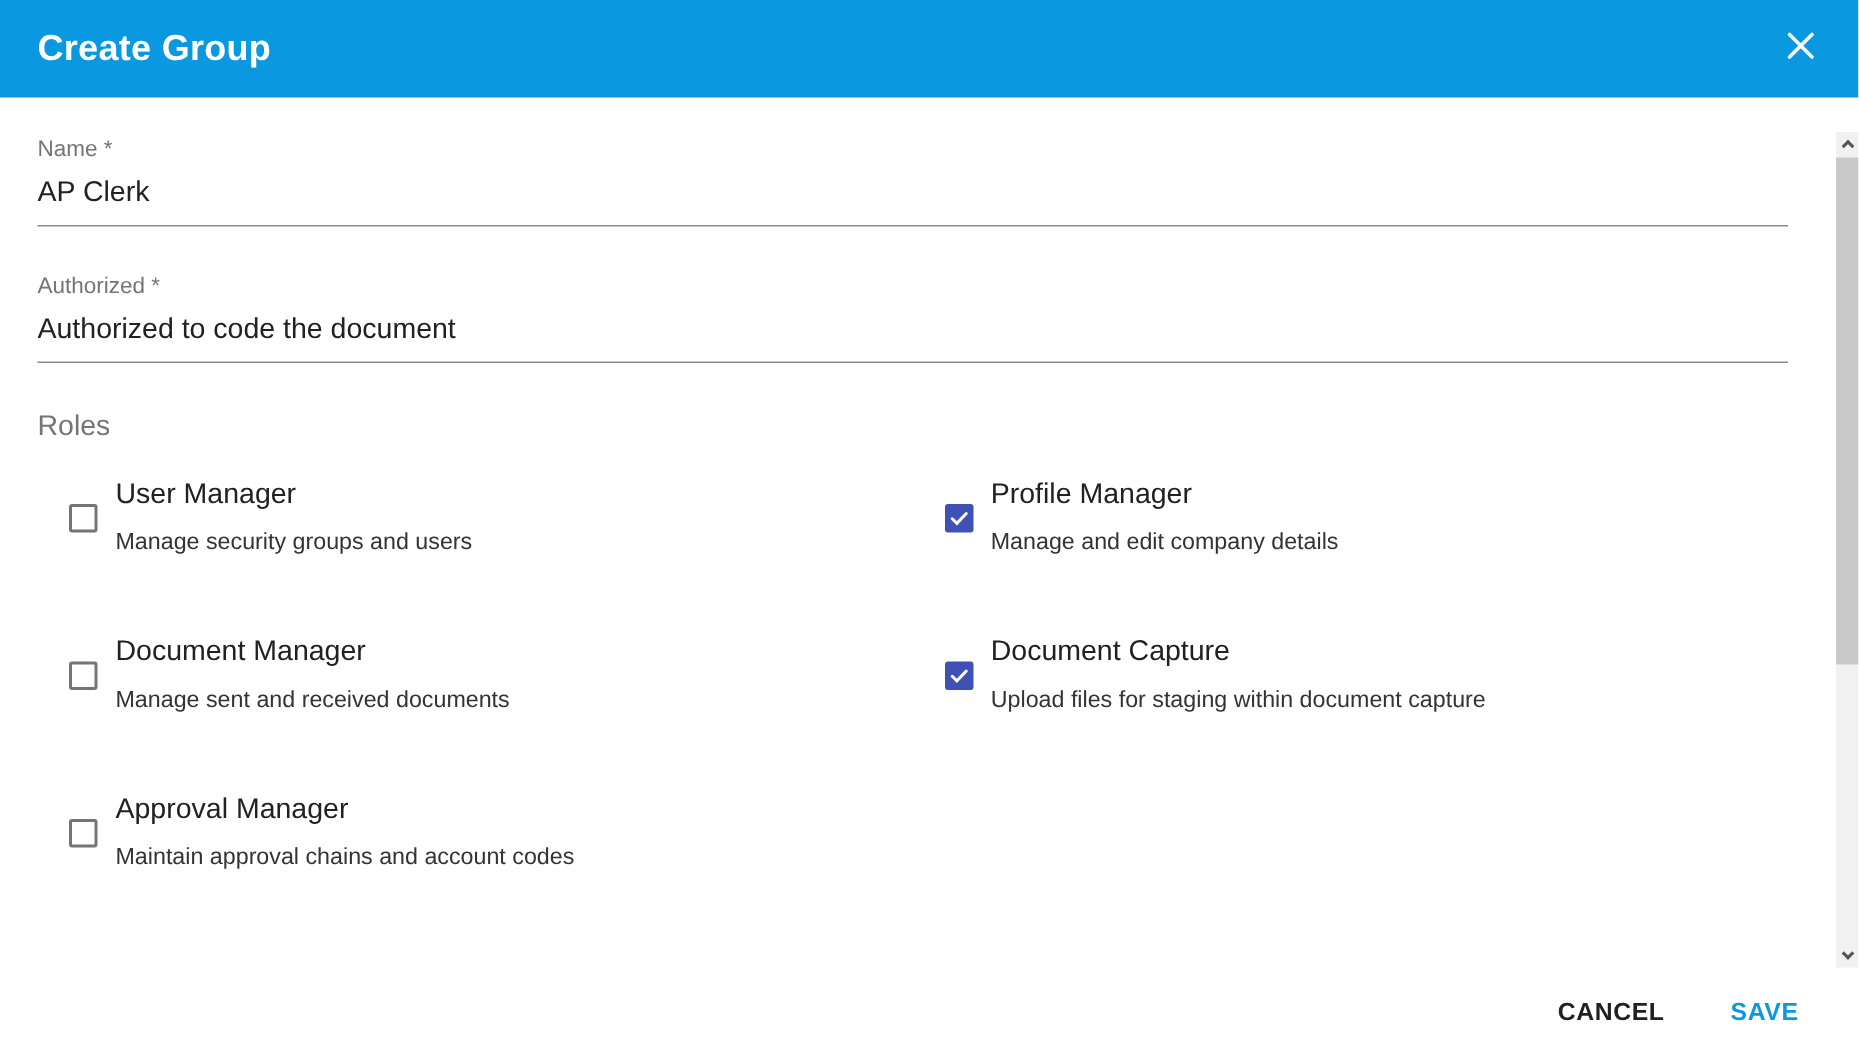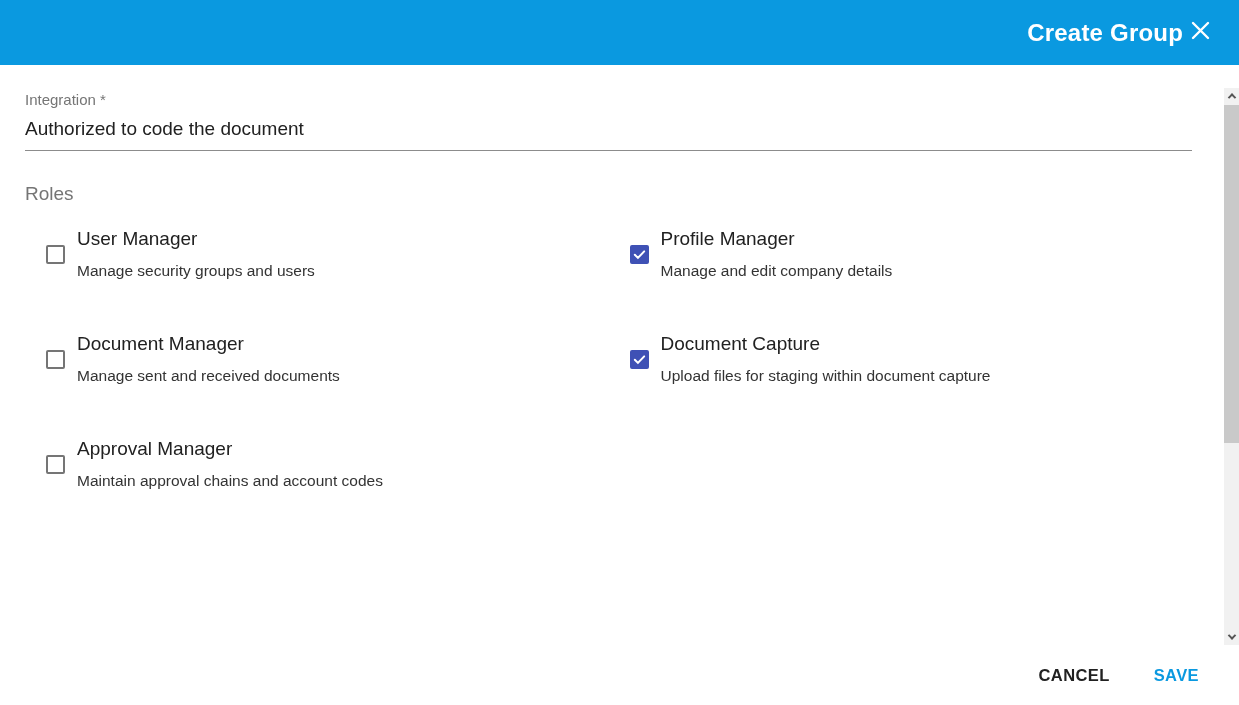--- a/index.html
+++ b/index.html
@@ -11,21 +11,21 @@
     overflow: hidden;
     color: #212121;
   }
 
   
   .dialog-header {
     height: 65px;
     background: #0a99e0;
     display: flex;
     align-items: center;
-    justify-content: flex-end;
+    justify-content: space-between;
     padding: 0 22px 0 25px;
   }
   .dialog-title {
     color: #ffffff;
     font-size: 24px;
     font-weight: bold;
     letter-spacing: 0.2px;
   }
   .close-btn {
     width: 34px; height: 34px;
@@ -179,23 +179,27 @@
     <span>
       <svg width="21" height="21" viewBox="0 0 21 21">
         <path d="M3 3 L18 18 M18 3 L3 18" stroke="#ffffff" stroke-width="2.4" stroke-linecap="round"></path>
       </svg>
     </span>
   </div>
 </div>
 
 <div class="dialog-body">
 
-
   <div class="field-group">
-    <div class="field-label">Integration *</div>
+    <div class="field-label">Name *</div>
+    <input class="field-input" type="text" value="AP Clerk" style="">
+  </div>
+
+  <div class="field-group">
+    <div class="field-label">Authorized *</div>
     <input class="field-input" type="text" value="Authorized to code the document" style="">
   </div>
 
   <div class="roles-label">Roles</div>
 
   <div class="roles-grid">
     <div class="role-item">
       <div class="checkbox">
         
       </div>

